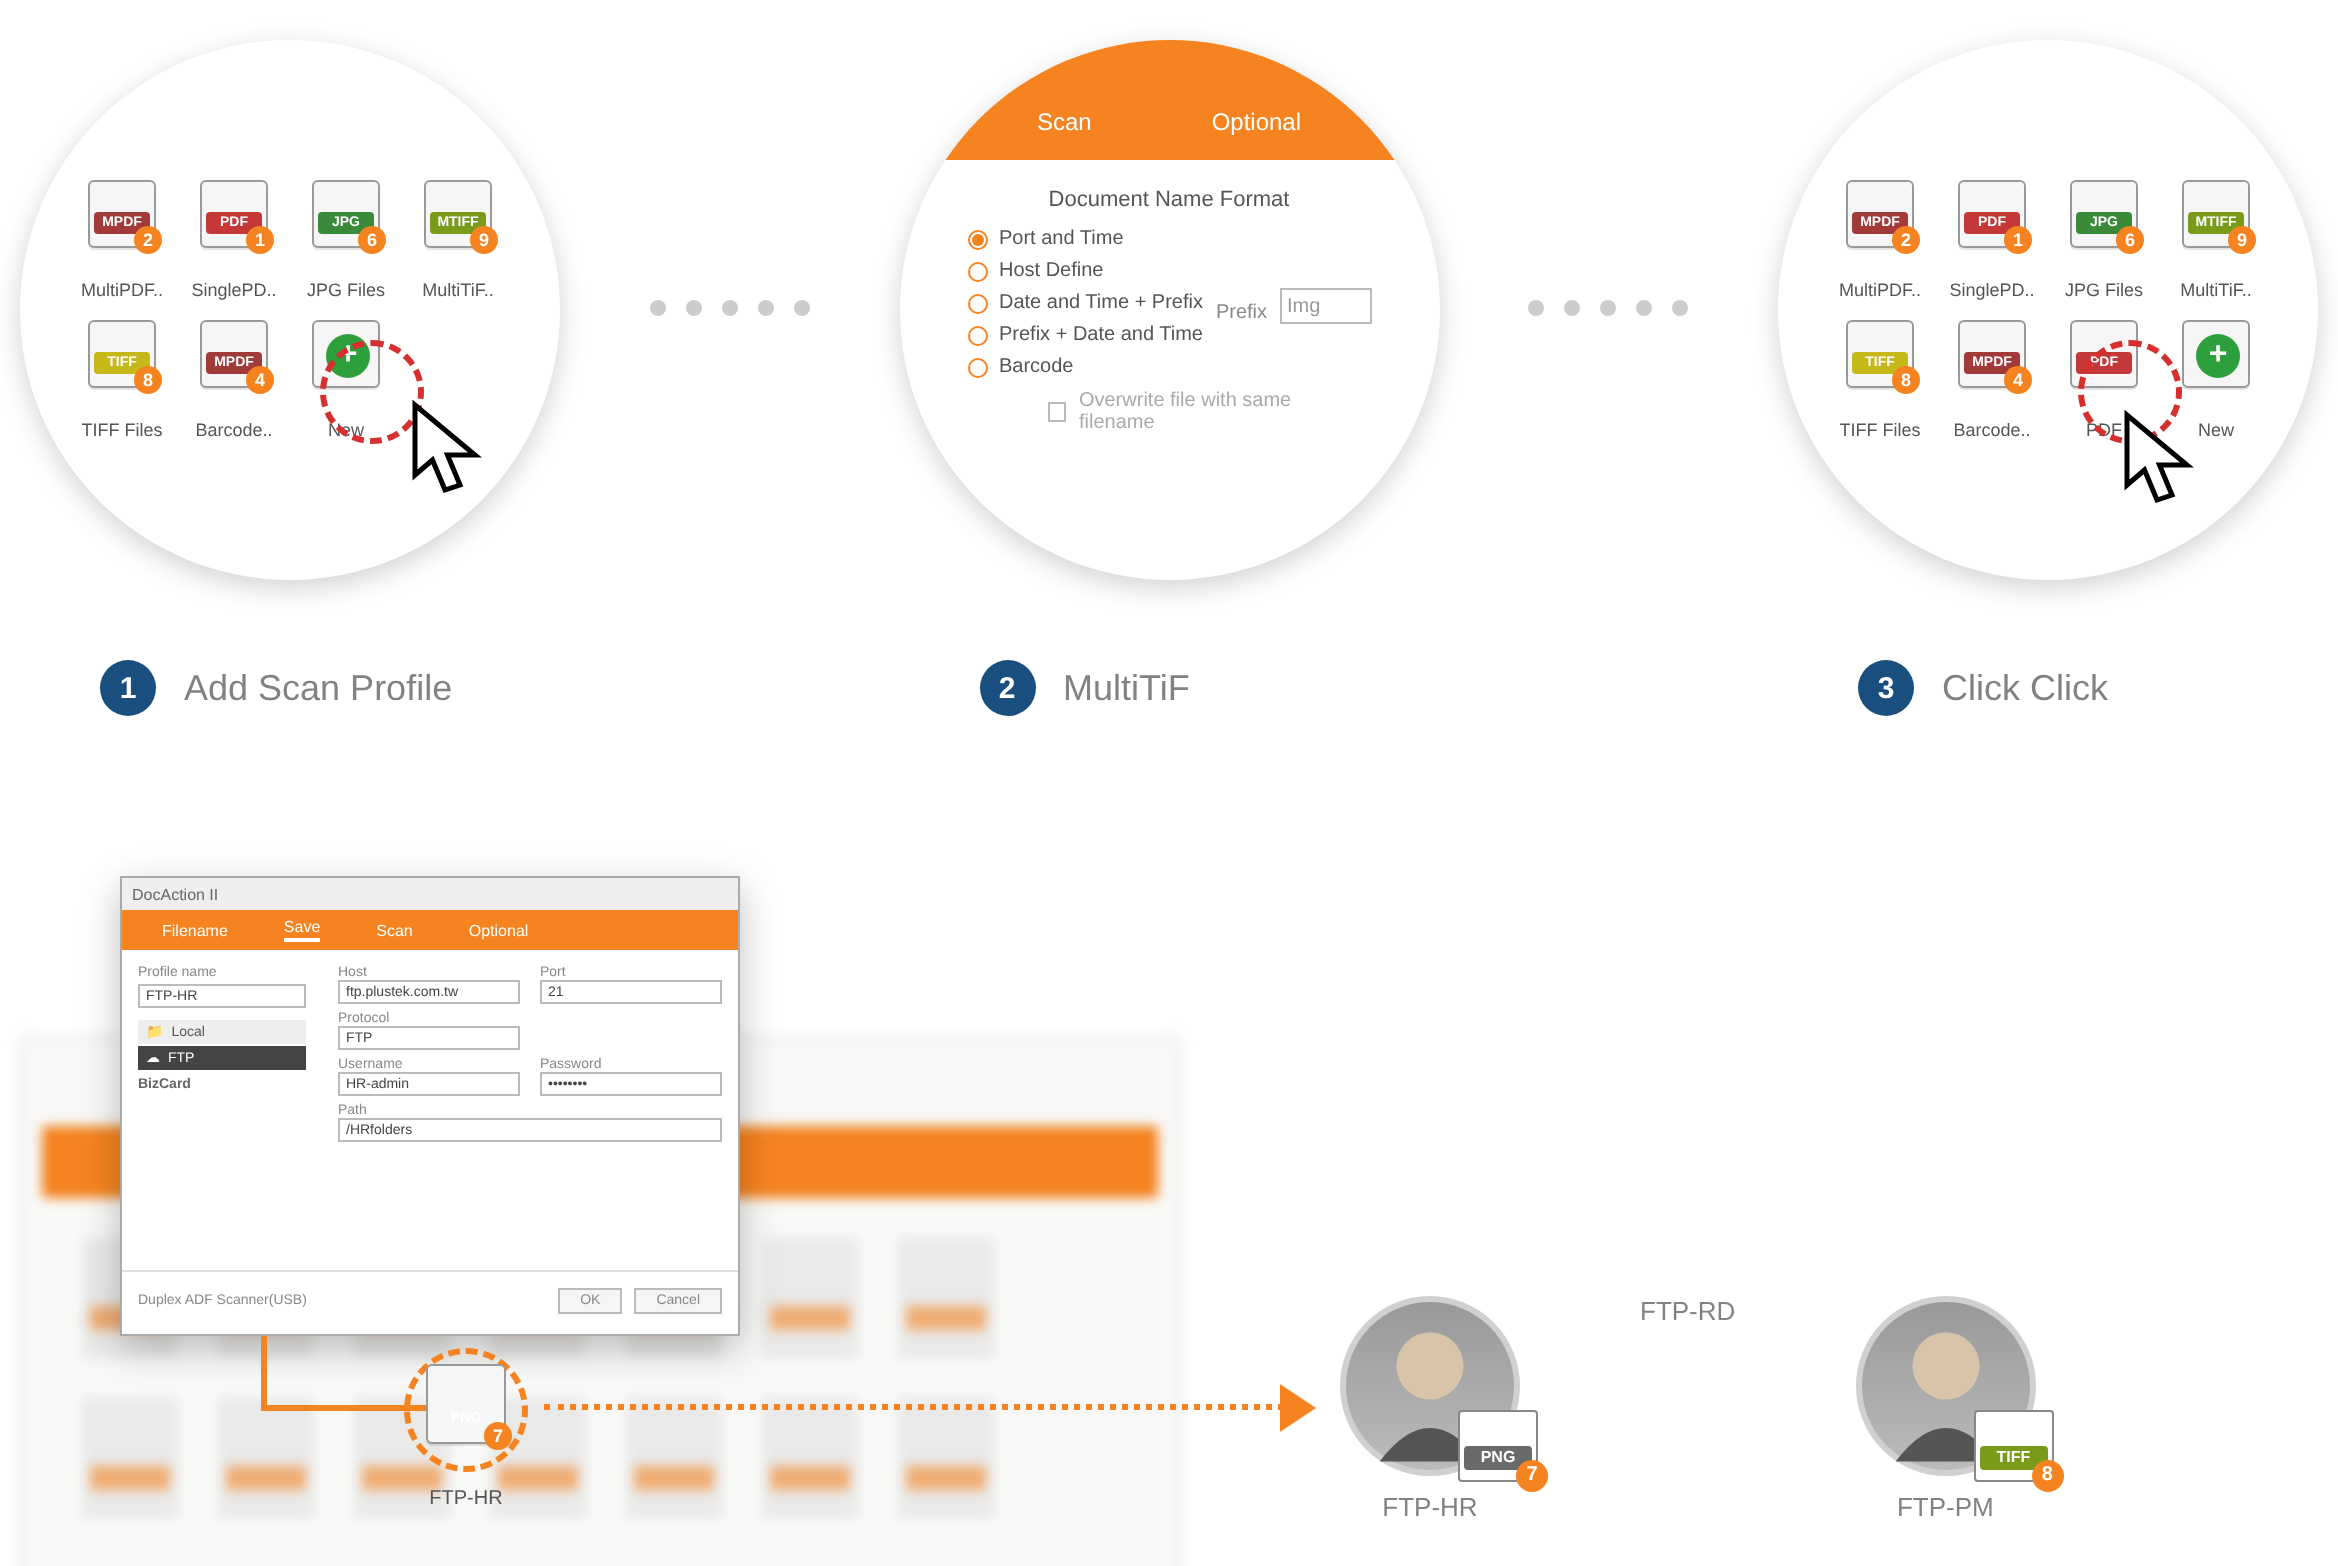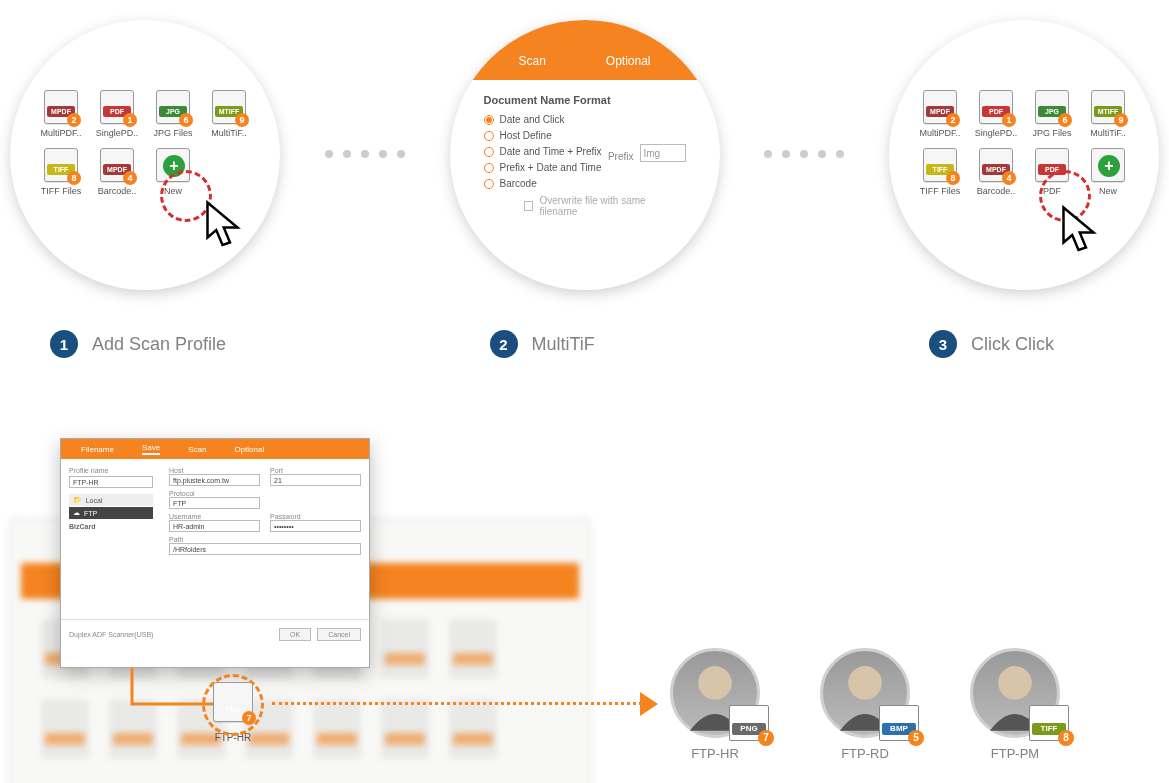--- a/index.html
+++ b/index.html
@@ -78,21 +78,21 @@
     background: #f5831f;
     color: #fff;
     font-size: 9px;
     font-weight: bold;
     line-height: 14px;
     text-align: center;
   }
   .profile-label {
     font-size: 9px;
     color: #555;
-    margin-top: 4px;
+    margin-top: 16px;
     max-width: 50px;
     overflow: hidden;
     white-space: nowrap;
     text-overflow: ellipsis;
   }
   .dashed-ring {
     position: absolute;
     width: 52px;
     height: 52px;
     border: 3px dashed #d62f2f;
@@ -137,23 +137,24 @@
     gap: 60px;
     color: #fff;
     font-size: 12px;
     padding-bottom: 12px;
   }
   .settings-body {
     padding: 14px 34px;
   }
   .settings-title {
     font-size: 11px;
-    font-weight: bold;
+    font-weight: normal;
     color: #555;
     margin-bottom: 8px;
+    text-align: center;
   }
   .radio-row {
     display: flex;
     align-items: center;
     font-size: 10px;
     color: #555;
     margin: 5px 0;
   }
   .radio {
     width: 10px;
@@ -560,21 +561,21 @@
     <div class="circle-panel">
       <div class="settings-tabs">
         <span>Scan</span>
         <span>Optional</span>
       </div>
       <div class="settings-body">
         <div class="settings-title">Document Name Format</div>
         <div id="radios">
             <div class="radio-row">
               <div class="radio selected"></div>
-              <span>Date and Click</span>
+              <span>Port and Time</span>
             </div>
             <div class="radio-row">
               <div class="radio"></div>
               <span>Host Define</span>
             </div>
             <div class="radio-row">
               <div class="radio"></div>
               <span>Date and Time + Prefix</span>
             </div>
             <div class="radio-row">
@@ -700,20 +701,23 @@
         <div class="bi"></div>
         <div class="bi"></div>
         <div class="bi"></div>
         <div class="bi"></div>
         <div class="bi"></div>
         <div class="bi"></div>
     </div>
   </div>
 
   <div class="dialog-front">
+    <div class="dialog-title">
+      <span>DocAction II</span>
+    </div>
     <div class="dialog-tabs">
       <span>Filename</span>
       <span class="active">Save</span>
       <span>Scan</span>
       <span>Optional</span>
     </div>
     <div class="dialog-body">
       <div class="dialog-left">
         <div class="lbl">Profile name</div>
         <div class="inp">FTP-HR</div>
@@ -788,27 +792,20 @@
         <div class="avatar"><svg class="head" viewBox="0 0 100 100">
             <circle cx="50" cy="38" r="20" fill="#d8c4a8"></circle>
             <path d="M20 95 Q50 55 80 95 Z" fill="#555"></path>
           </svg><div class="filetag">
             <div class="badge" style="background: rgb(106, 106, 106);">PNG</div>
             <div class="num">7</div>
           </div></div>
         <div>FTP-HR</div>
       </div>
       <div class="person">
-        <div class="avatar"><svg class="head" viewBox="0 0 100 100">
-            <circle cx="50" cy="38" r="20" fill="#d8c4a8"></circle>
-            <path d="M20 95 Q50 55 80 95 Z" fill="#555"></path>
-          </svg><div class="filetag">
-            <div class="badge" style="background: rgb(46, 111, 174);">BMP</div>
-            <div class="num">5</div>
-          </div></div>
         <div>FTP-RD</div>
       </div>
       <div class="person">
         <div class="avatar"><svg class="head" viewBox="0 0 100 100">
             <circle cx="50" cy="38" r="20" fill="#d8c4a8"></circle>
             <path d="M20 95 Q50 55 80 95 Z" fill="#555"></path>
           </svg><div class="filetag">
             <div class="badge" style="background: rgb(122, 154, 26);">TIFF</div>
             <div class="num">8</div>
           </div></div>

